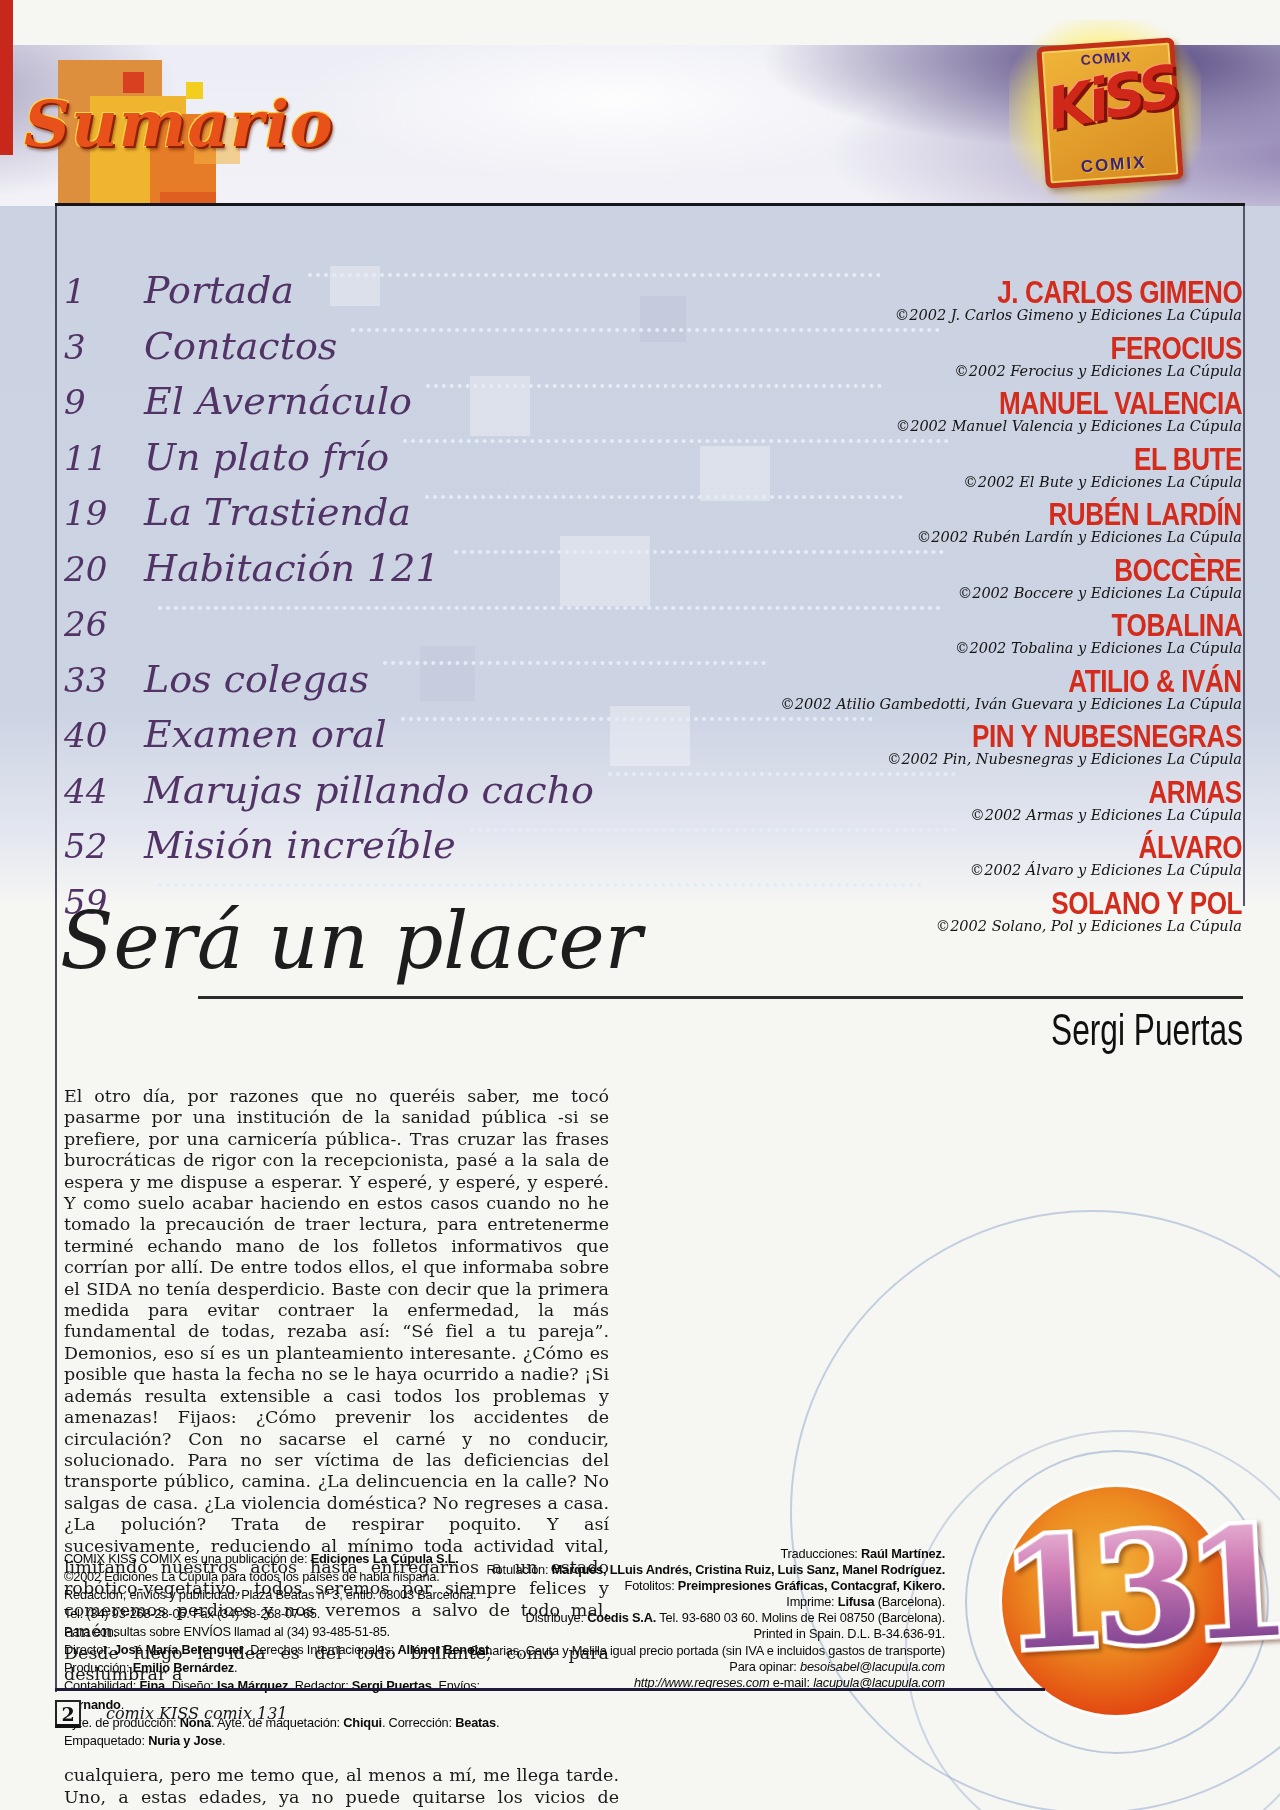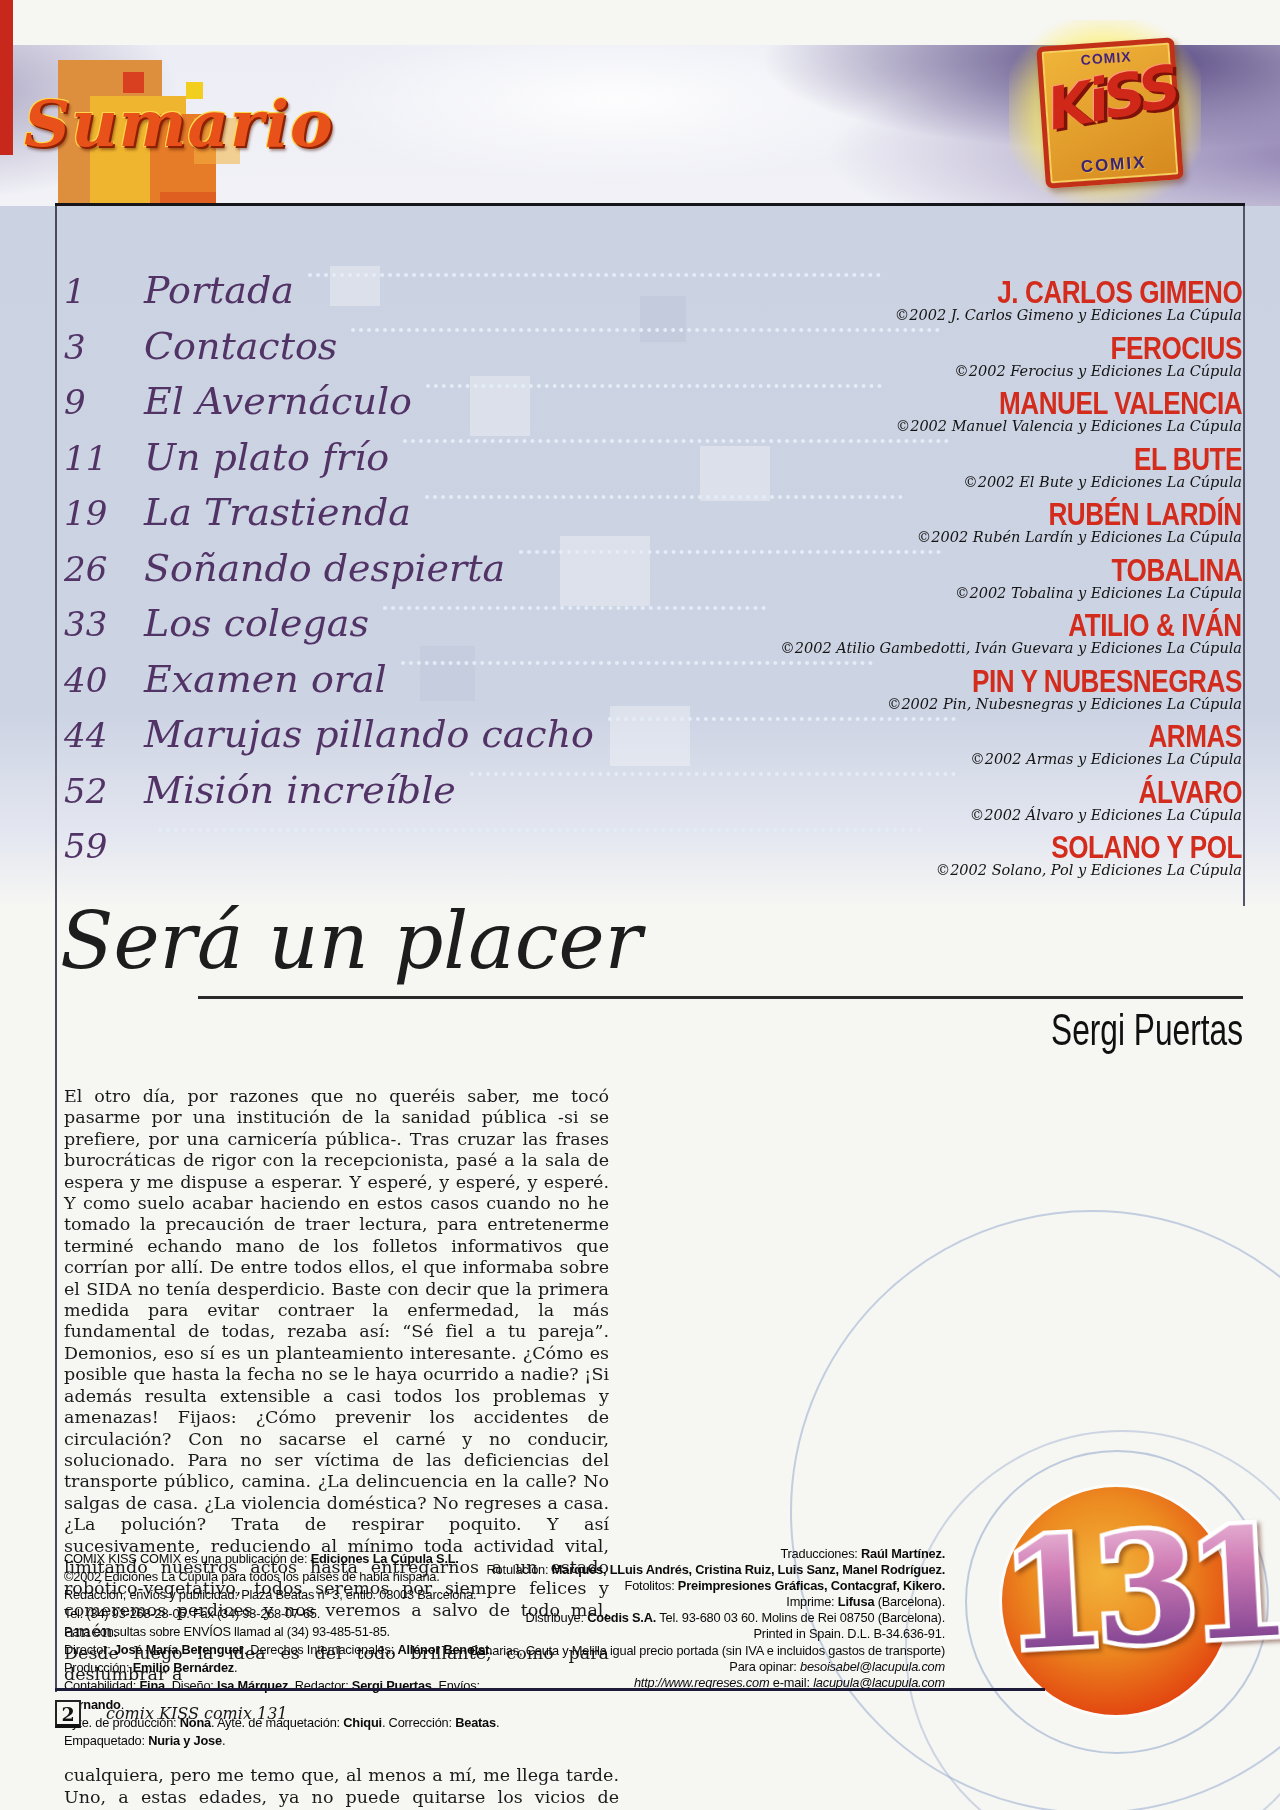--- a/index.html
+++ b/index.html
@@ -188,22 +188,30 @@
       <div class="toc-row">
         <span class="toc-num">19</span>
         <span class="toc-title">La Trastienda</span>
         <span class="toc-leader"></span>
         <span class="toc-author">
           <span class="toc-author-name">RUBÉN LARDÍN</span>
           <span class="toc-copy">©2002 Rubén Lardín y Ediciones La Cúpula</span>
         </span>
       </div>
       <div class="toc-row">
+        <span class="toc-num">20</span>
+        <span class="toc-title">Habitación 121</span>
+        <span class="toc-leader"></span>
+        <span class="toc-author">
+          <span class="toc-author-name">BOCCÈRE</span>
+          <span class="toc-copy">©2002 Boccere y Ediciones La Cúpula</span>
+        </span>
+      </div>
+      <div class="toc-row">
         <span class="toc-num">26</span>
-        <span class="toc-title">Soñando despierta</span>
         <span class="toc-leader"></span>
         <span class="toc-author">
           <span class="toc-author-name">TOBALINA</span>
           <span class="toc-copy">©2002 Tobalina y Ediciones La Cúpula</span>
         </span>
       </div>
       <div class="toc-row">
         <span class="toc-num">33</span>
         <span class="toc-title">Los colegas</span>
         <span class="toc-leader"></span>

